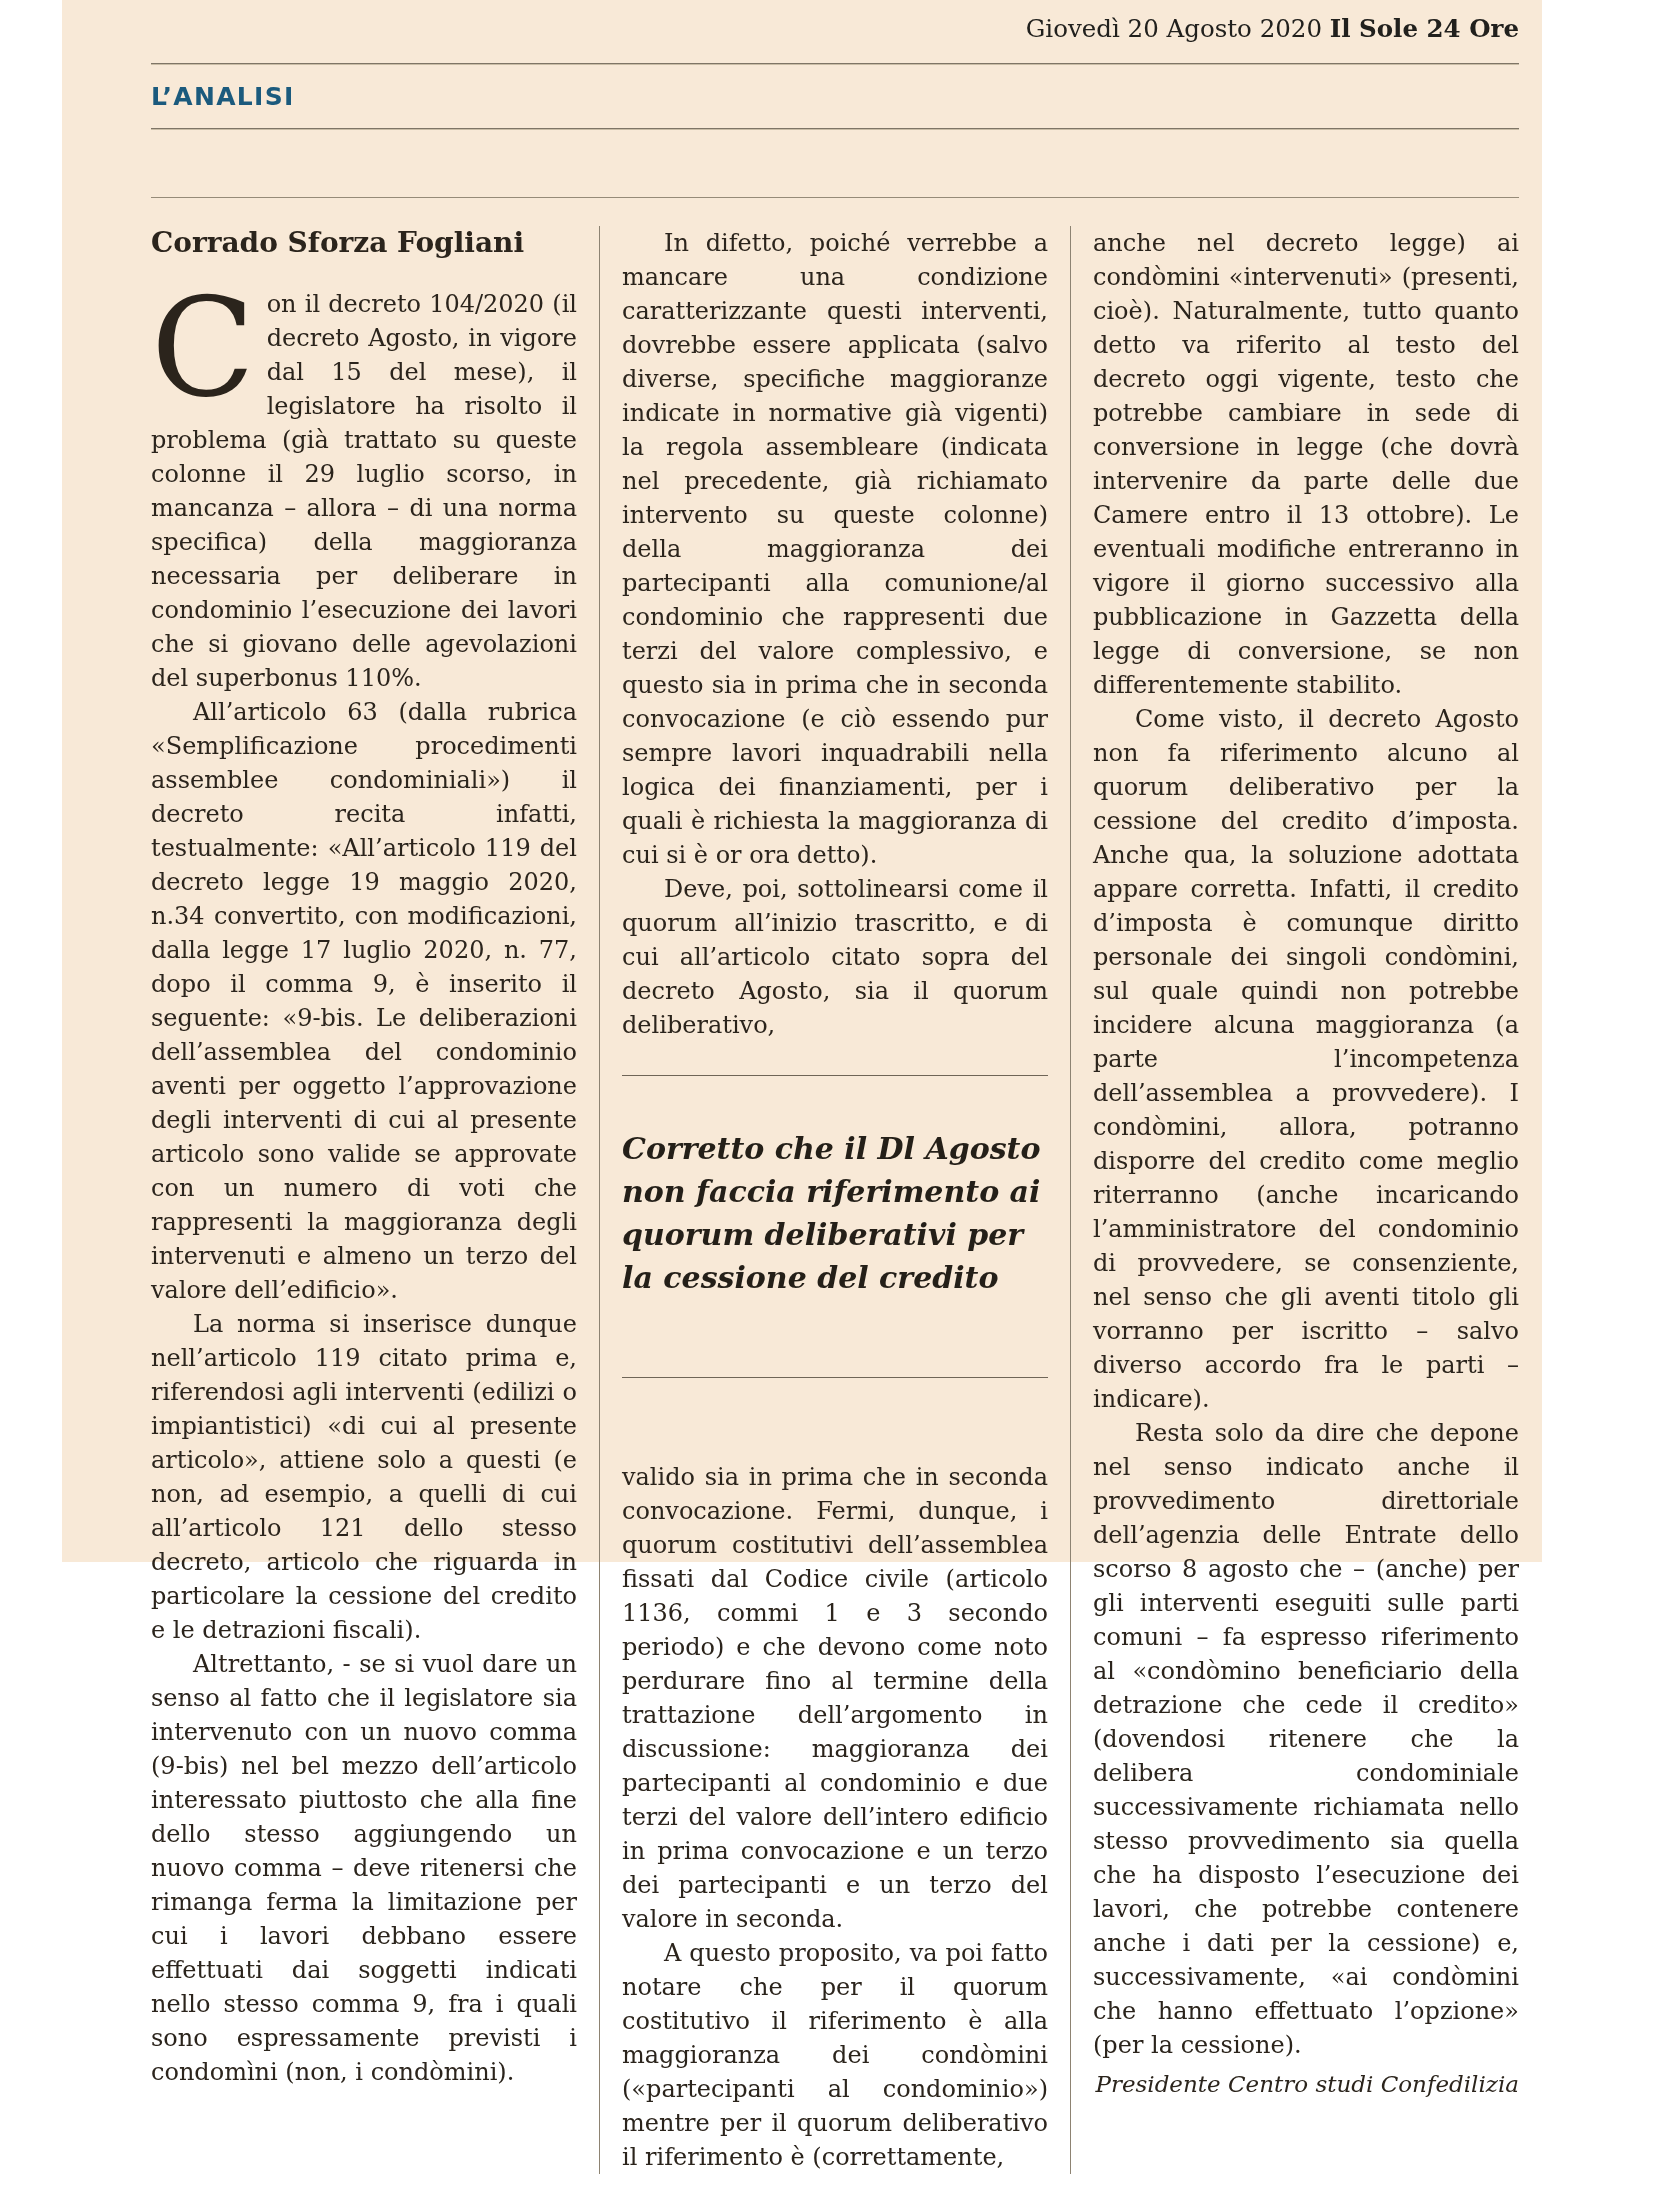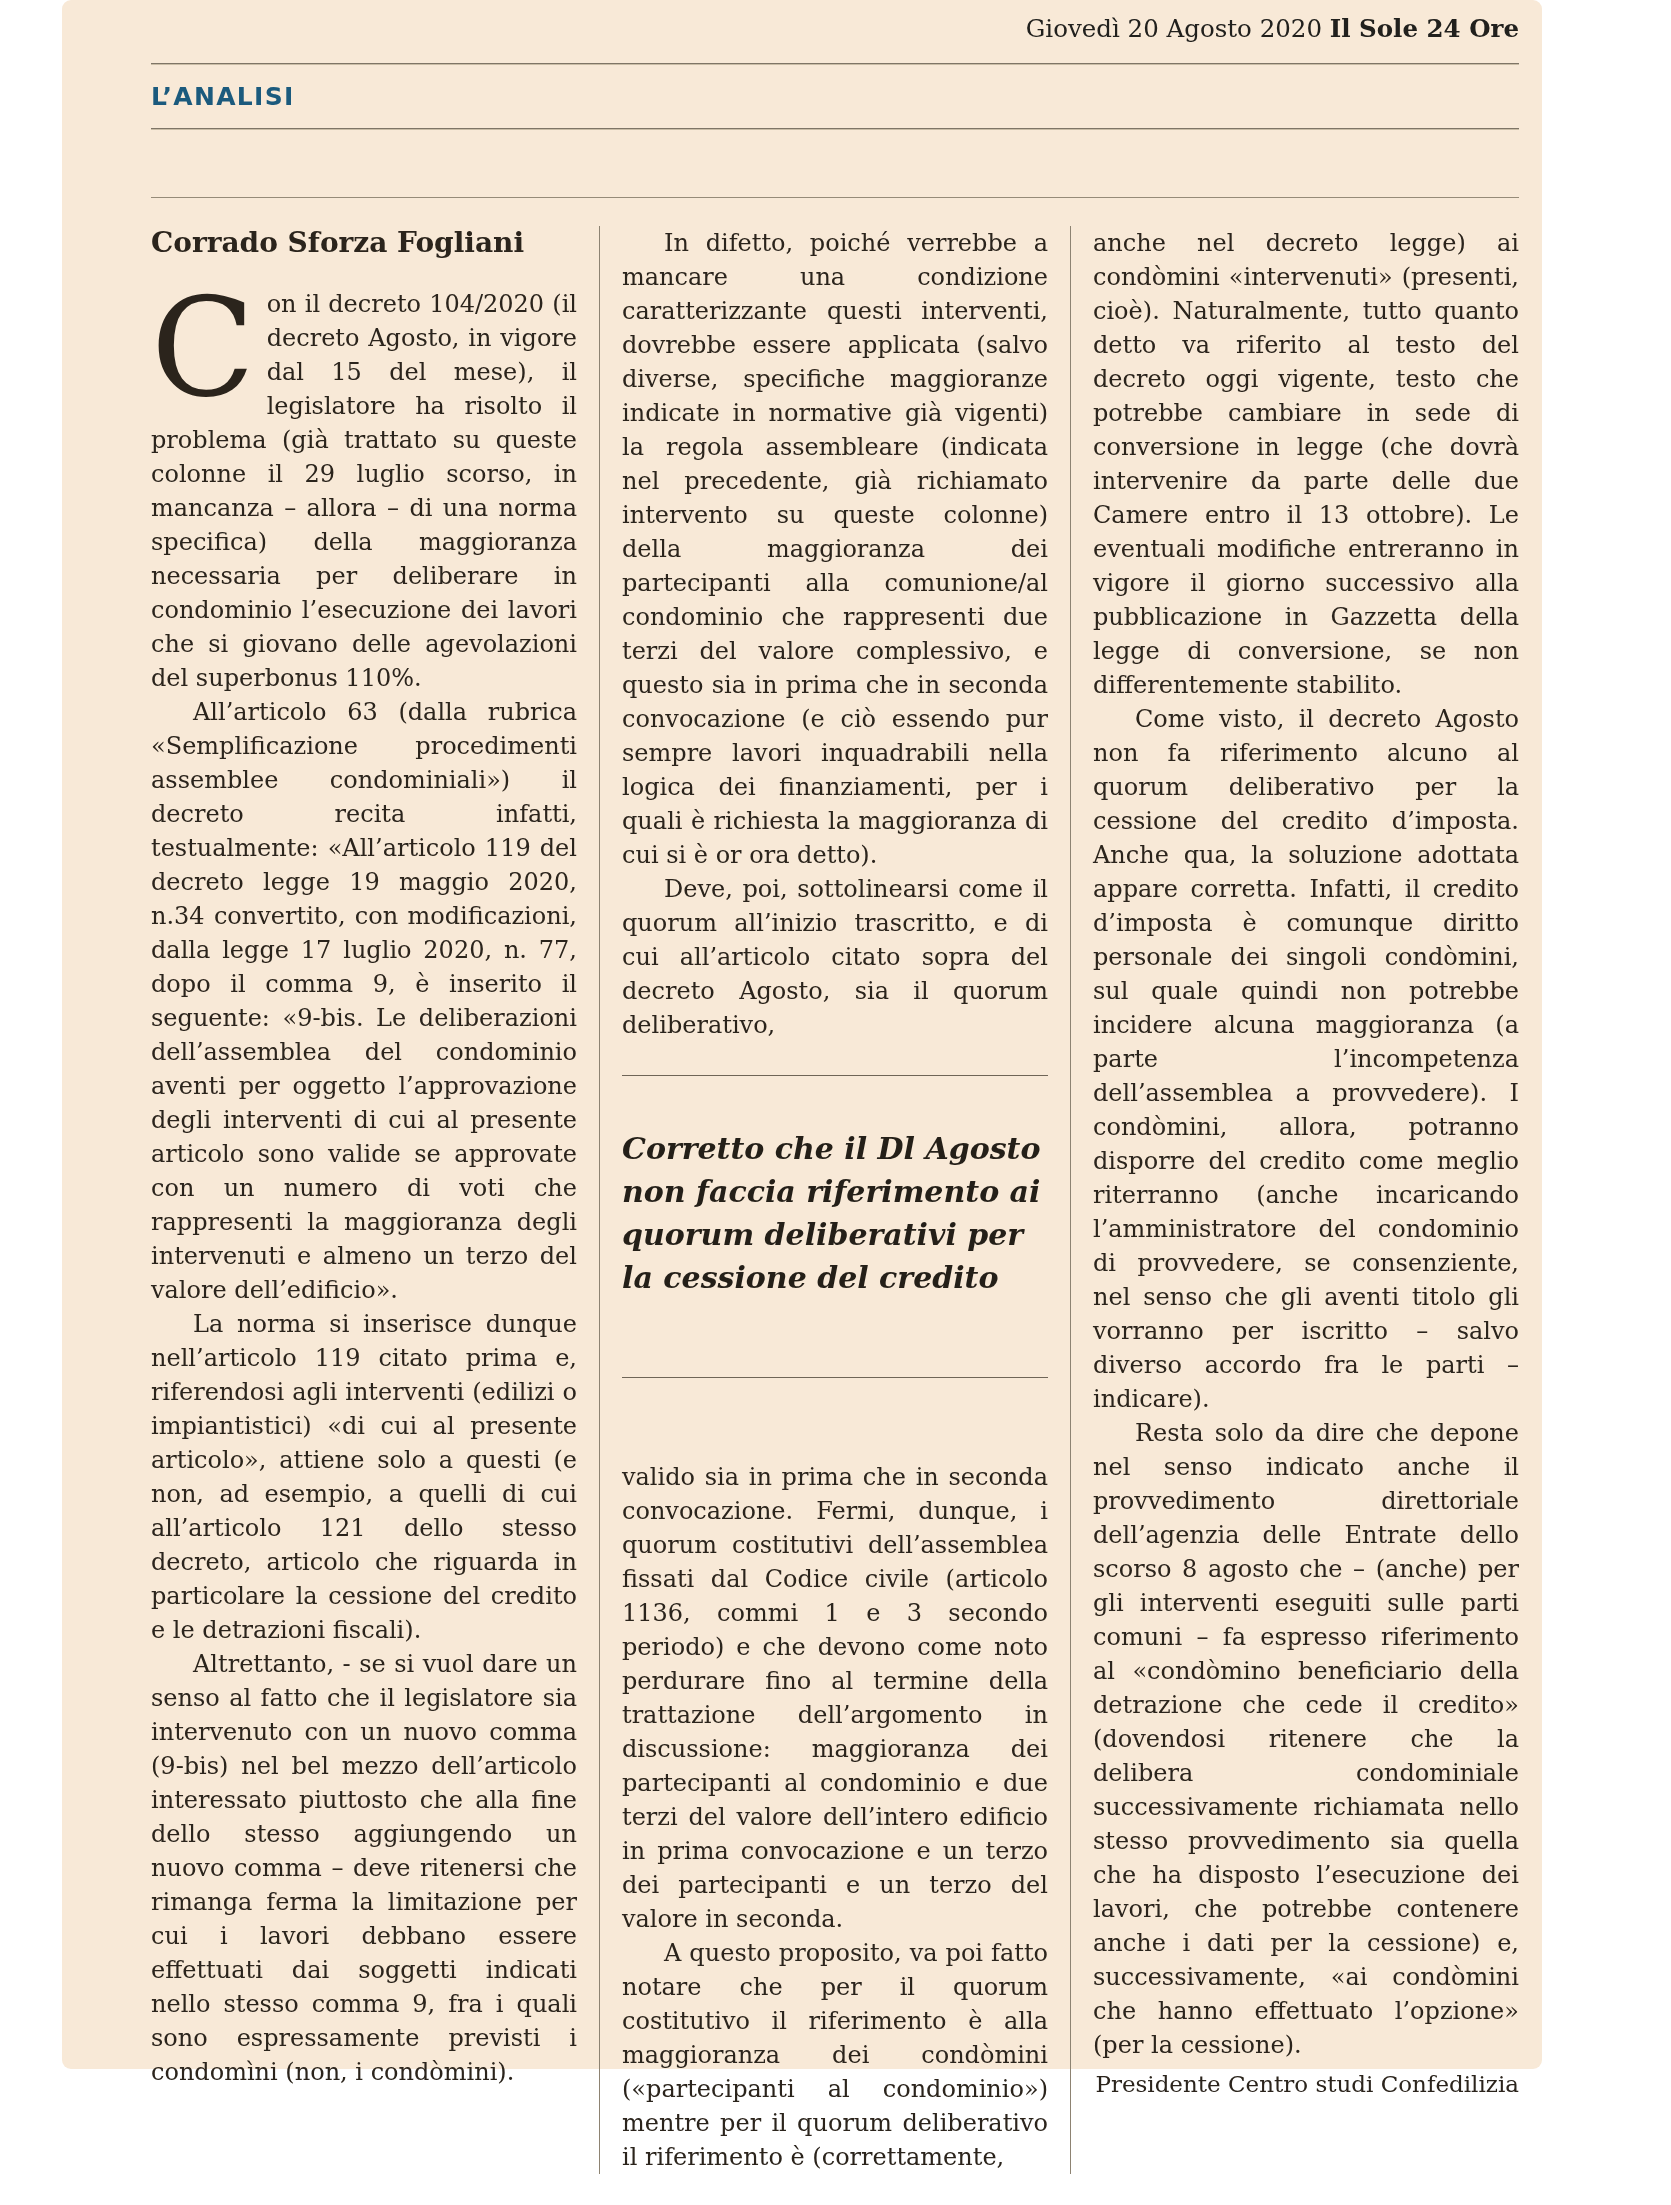--- a/index.html
+++ b/index.html
@@ -11,23 +11,22 @@
   body {
     width: 1671px;
     height: 2205px;
     position: relative;
   }
   .paper {
     position: absolute;
     left: 62px;
     top: 0;
     width: 1480px;
-    height: 2069px;
+    height: 1562px;
     background: #f8e9d7;
-    border-radius: 9px;
   }
   .content {
     padding: 0 22px 0 89px; 
     width: 1368px;
   }
   
   .masthead {
     padding-top: 13.4px;
     text-align: right;
     font-size: 24.5px;
@@ -108,20 +107,21 @@
   .pullquote .pq-text {
     font-weight: bold;
     font-size: 30px;
     line-height: 43px;
     text-align: left;
     color: #241f18;
   }
   
   .signature {
     margin-top: 5.3px;
+    font-style: italic;
     font-size: 23px;
     text-align: right;
   }
 </style>
 </head>
 <body>
 
 <div class="paper">
   <div class="content">
 

